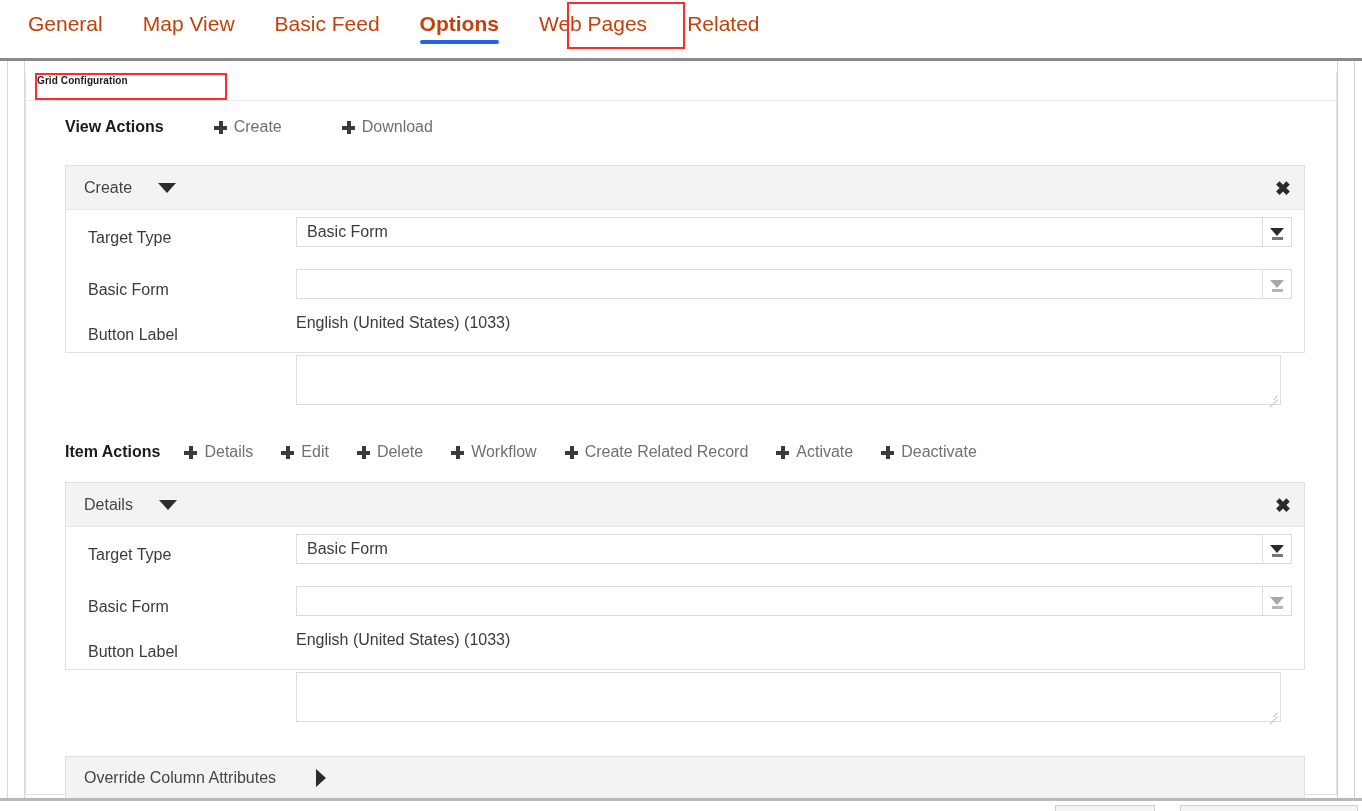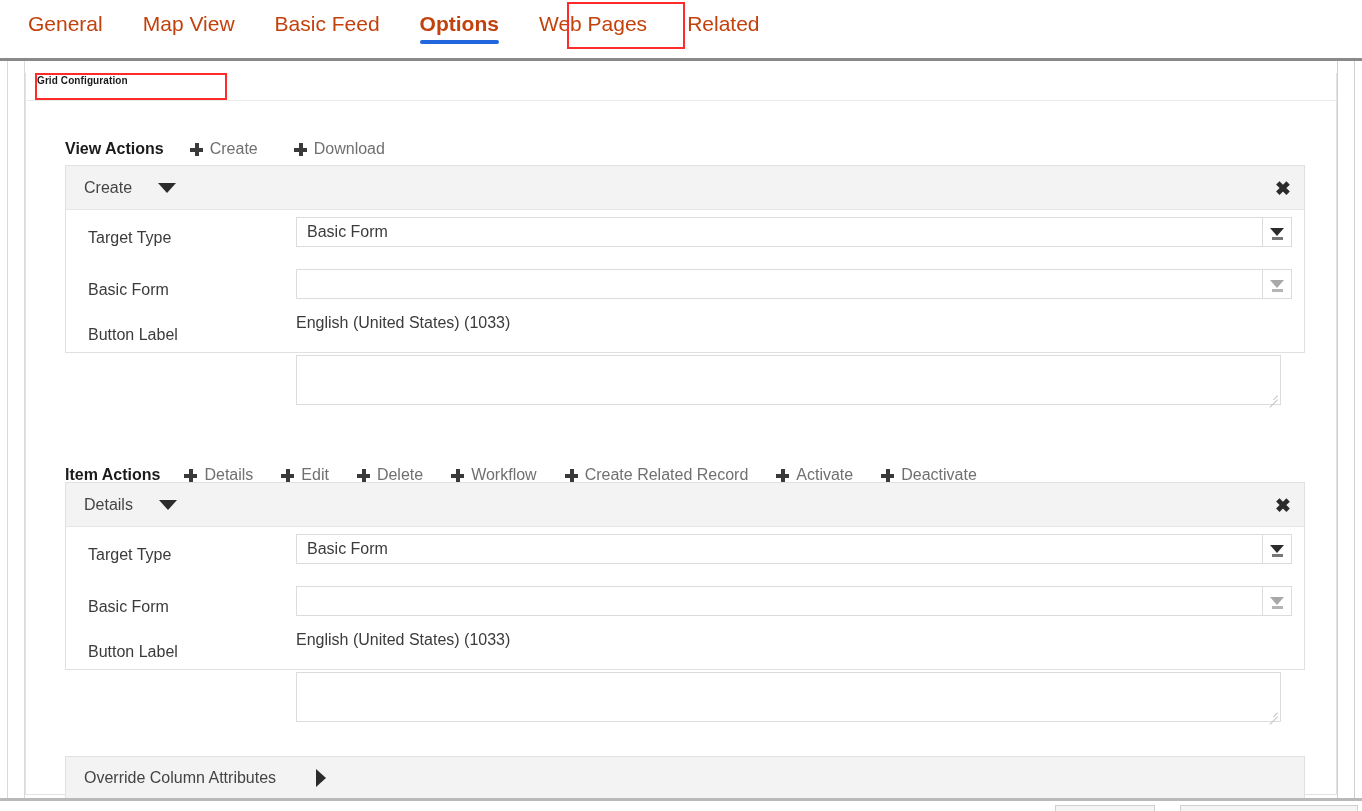--- a/index.html
+++ b/index.html
@@ -367,21 +367,21 @@
 
 <div class="section"></div>
 
 <div class="section-head">
   <div class="section-title">Grid Configuration</div>
 </div>
 <div class="section-title-annot"></div>
 
 <div class="body">
 
-  <div class="group-header" style="left:40px; top:36px;">
+  <div class="group-header" style="left:40px; top:14px;gap:24px;">
     <span class="group-title">View Actions</span>
     <span class="action-btn" style="margin-left:26px;">
       <span class="plus"></span>
       <span>Create</span>
     </span>
     <span class="action-btn" style="margin-left:36px;">
       <span class="plus"></span>
       <span>Download</span>
     </span>
   </div>
@@ -414,21 +414,21 @@
     <div class="row-label" style="left:22px; top:160px;">Button Label</div>
     <div class="lang-caption" style="left:230px; top:148px;">English (United States) (1033)</div>
     <div class="textarea" style="left:230px; top:189px; width:985px; height:50px;">
       <span class="grip">
         <i style="width:11px; bottom:2px;"></i>
         <i style="width:6px; bottom:6px;"></i>
       </span>
     </div>
   </div>
 
-  <div class="group-header" style="left:40px; top:362px;">
+  <div class="group-header" style="left:40px; top:339px;">
     <span class="group-title">Item Actions</span>
     <span class="action-btn" style="margin-left:24px;">
       <span class="plus"></span>
       <span>Details</span>
     </span>
     <span class="action-btn" style="margin-left:28px;">
       <span class="plus"></span>
       <span>Edit</span>
     </span>
     <span class="action-btn" style="margin-left:28px;">

